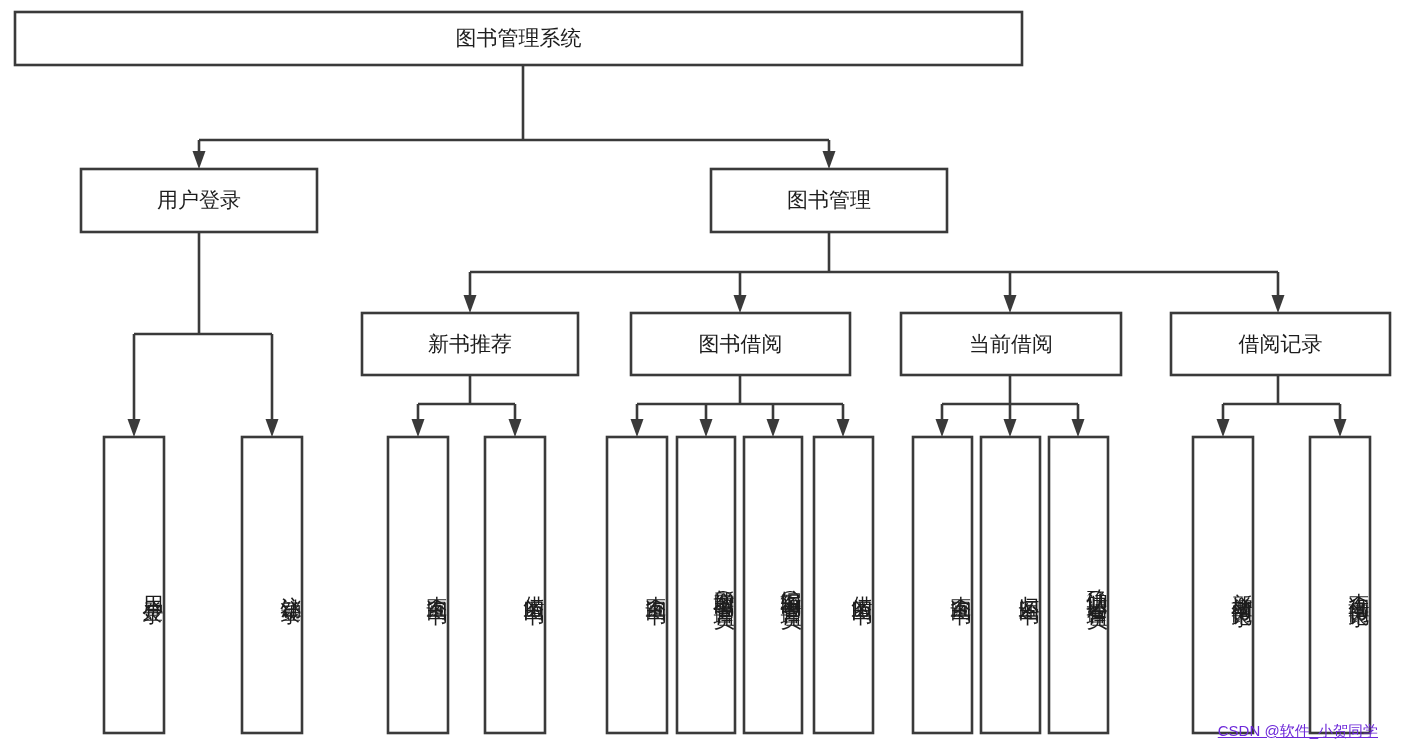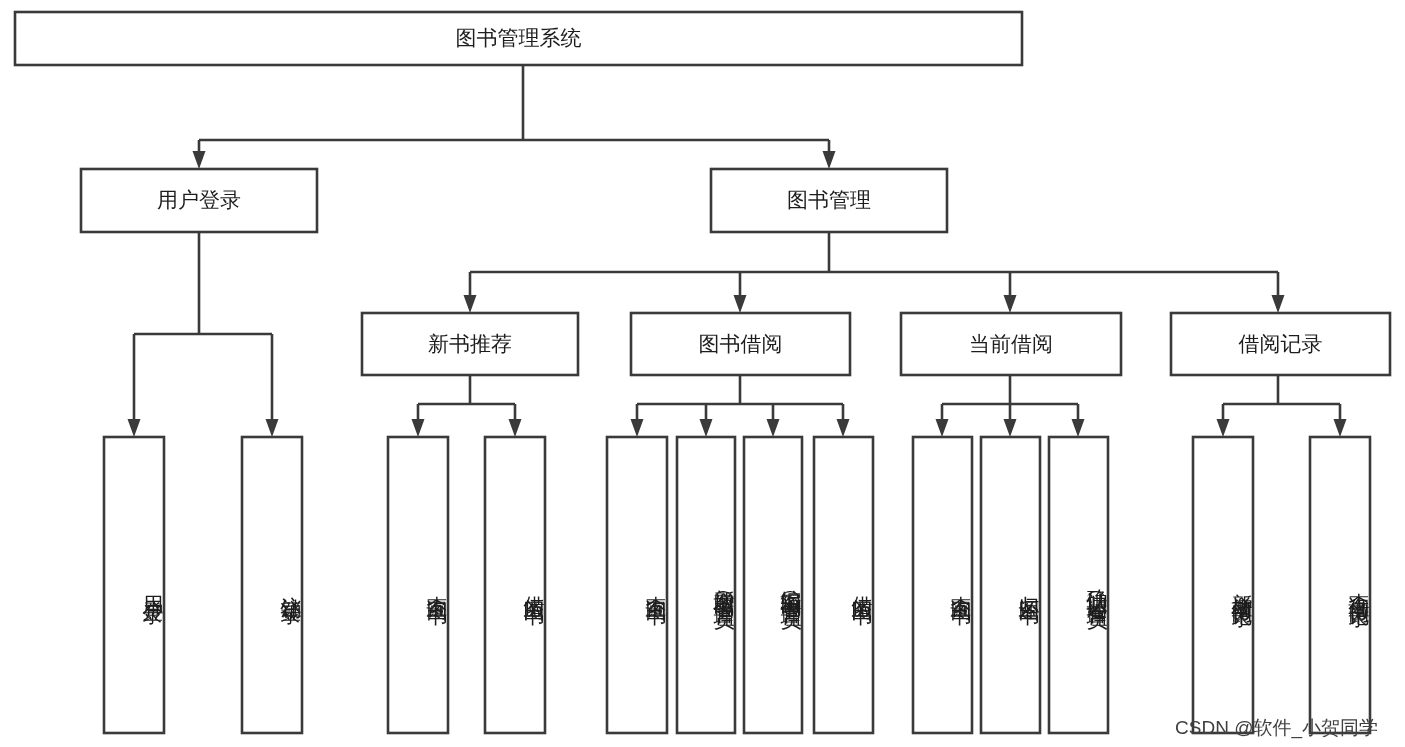--- a/index.html
+++ b/index.html
@@ -62,23 +62,24 @@
     display: flex;
     align-items: flex-start;
     justify-content: center;
     pointer-events: none;
   }
   .watermark {
     position: absolute;
     right: 8px;
     bottom: 6px;
     font-family: "Liberation Sans", "DejaVu Sans", sans-serif;
-    font-size: 19px;
-    color: #404040;
+    font-size: 15px;
+    color: #6d28d9;
     white-space: nowrap;
+    text-decoration: underline;
   }
 </style>
 </head>
 <body>
 
 <div id="diagram-root">
 
   <svg id="flow" viewBox="0 0 1405 747">
     <defs>
       <marker id="arrow" viewBox="0 0 12 14" refX="6" refY="13" markerWidth="12" markerHeight="14" orient="auto-start-reverse" markerUnits="userSpaceOnUse">

